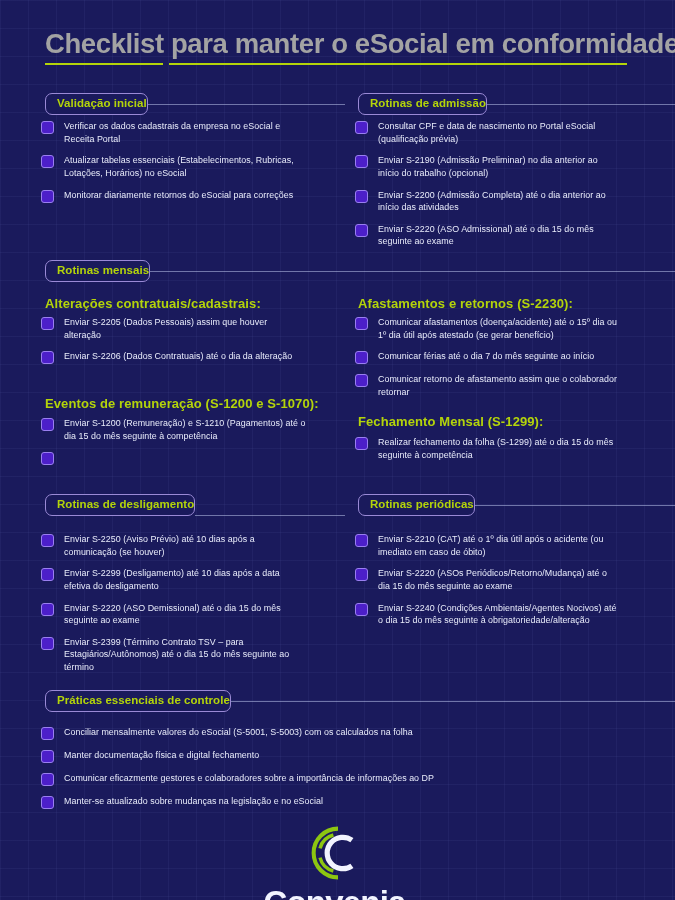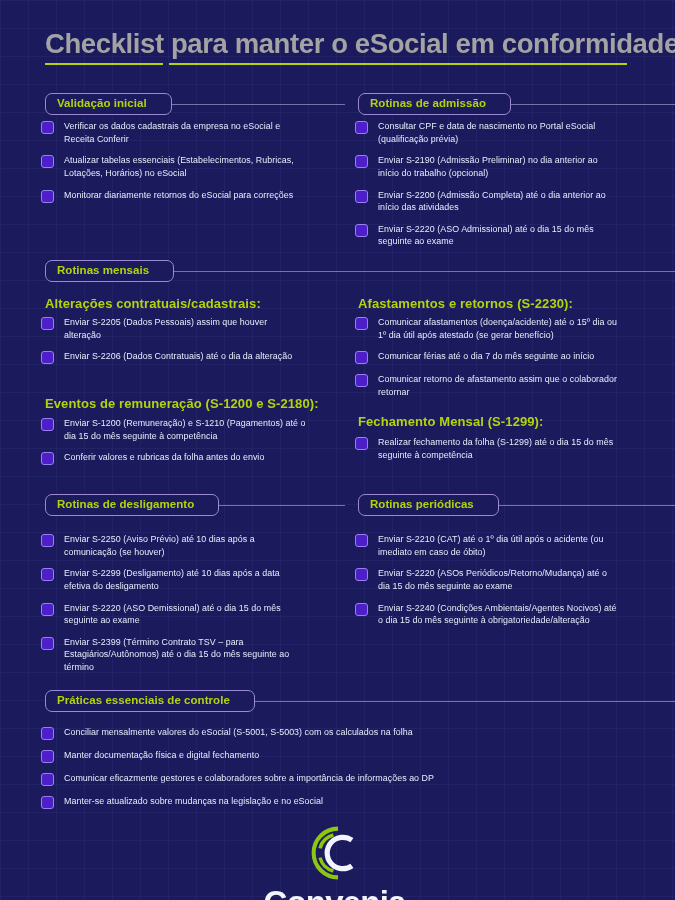--- a/index.html
+++ b/index.html
@@ -40,21 +40,21 @@
   .title-underline i{ display:block; background:#b4d40a; height:2px; }
   .ul-a{ width:118px; }
   .ul-gap{ width:6px; background:transparent !important; }
   .ul-b{ flex:1; }
 
   
   .sec-head{ position:absolute; height:22px; display:flex; align-items:center; }
   .pill{
     border:1px solid #9a8ad6;
     border-radius:7px;
-    padding:3px 24px 4px 11px;
+    padding:3px 0 4px 11px;
     background:#1a1a5c;
     font-size:11.5px;
     font-weight:bold;
     color:#b4d40a;
     white-space:nowrap;
     line-height:1.15;
     letter-spacing:0.05px;
   }
   .sec-line{
     flex:1;
@@ -133,21 +133,21 @@
     </div>
   </div>
 
   <div class="sec-head" style="left:45px; top:93px; width:300px;">
     <span class="pill">Validação inicial</span>
     <span class="sec-line"></span>
   </div>
   <div class="item-list" style="left:41px; top:120px; width:270px;">
     <div class="item">
       <span class="cbox"></span>
-      <span class="itxt">Verificar os dados cadastrais da empresa no eSocial e Receita Conferir</span>
+      <span class="itxt">Verificar os dados cadastrais da empresa no eSocial e Receita Portal</span>
     </div>
     <div class="item">
       <span class="cbox"></span>
       <span class="itxt">Atualizar tabelas essenciais (Estabelecimentos, Rubricas, Lotações, Horários) no eSocial</span>
     </div>
     <div class="item">
       <span class="cbox"></span>
       <span class="itxt">Monitorar diariamente retornos do eSocial para correções</span>
     </div>
   </div>
@@ -185,29 +185,28 @@
     <div class="item">
       <span class="cbox"></span>
       <span class="itxt">Enviar S-2205 (Dados Pessoais) assim que houver alteração</span>
     </div>
     <div class="item">
       <span class="cbox"></span>
       <span class="itxt">Enviar S-2206 (Dados Contratuais) até o dia da alteração</span>
     </div>
   </div>
 
-  <div class="sub-head" style="left:45px; top:396px;">Eventos de remuneração (S-1200 e S-2180):</div>
+  <div class="sub-head" style="left:45px; top:396px;">Eventos de remuneração (S-1200 e S-1070):</div>
   <div class="item-list" style="left:41px; top:417px; width:272px;">
     <div class="item">
       <span class="cbox"></span>
       <span class="itxt">Enviar S-1200 (Remuneração) e S-1210 (Pagamentos) até o dia 15 do mês seguinte à competência</span>
     </div>
     <div class="item">
       <span class="cbox"></span>
-      <span class="itxt">Conferir valores e rubricas da folha antes do envio</span>
     </div>
   </div>
 
   <div class="sub-head" style="left:358px; top:296px;">Afastamentos e retornos (S-2230):</div>
   <div class="item-list" style="left:355px; top:316px; width:268px;">
     <div class="item">
       <span class="cbox"></span>
       <span class="itxt">Comunicar afastamentos (doença/acidente) até o 15º dia ou 1º dia útil após atestado (se gerar benefício)</span>
     </div>
     <div class="item">
@@ -221,21 +220,21 @@
   </div>
 
   <div class="sub-head" style="left:358px; top:414px;">Fechamento Mensal (S-1299):</div>
   <div class="item-list" style="left:355px; top:436px; width:268px;">
     <div class="item">
       <span class="cbox"></span>
       <span class="itxt">Realizar fechamento da folha (S-1299) até o dia 15 do mês seguinte à competência</span>
     </div>
   </div>
 
-  <div class="sec-head" style="left:45px; top:494px; width:300px;">
+  <div class="sec-head" style="left:45px; top:494px; width:300px;align-items:flex-end;">
     <span class="pill">Rotinas de desligamento</span>
     <span class="sec-line"></span>
   </div>
   <div class="item-list" style="left:41px; top:533px; width:262px;">
     <div class="item">
       <span class="cbox"></span>
       <span class="itxt">Enviar S-2250 (Aviso Prévio) até 10 dias após a comunicação (se houver)</span>
     </div>
     <div class="item">
       <span class="cbox"></span>

